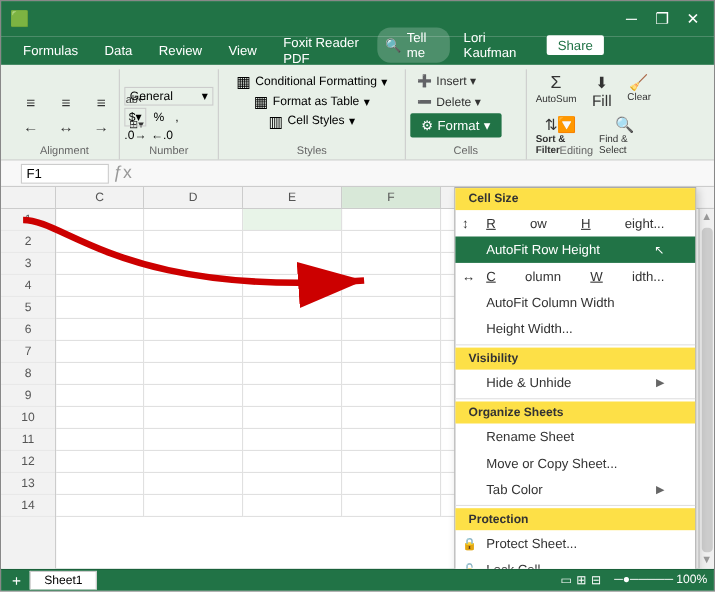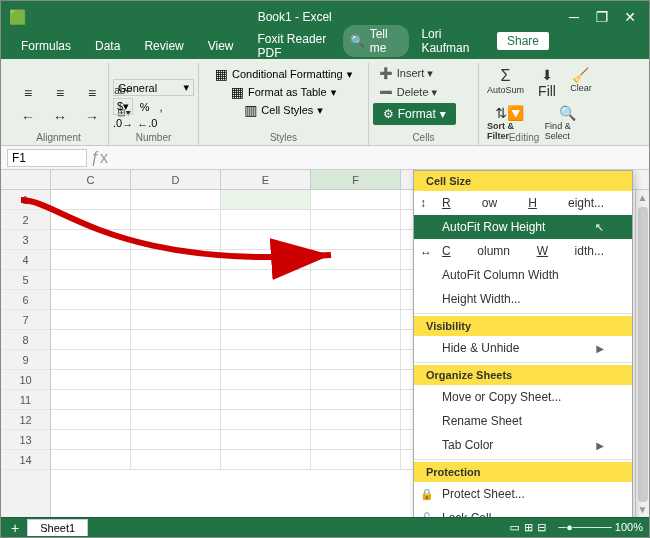--- a/index.html
+++ b/index.html
@@ -155,21 +155,21 @@
       gap: 4px;
     }
 
     
     .formula-bar {
       background: #f8f8f8;
       border-bottom: 1px solid #ccc;
       height: 24px;
       display: flex;
       align-items: center;
-      padding: 0 6px;
+      padding: 0 18px;
       gap: 4px;
       font-size: 12px;
     }
     .name-box {
       width: 80px;
       border: 1px solid #ccc;
       padding: 0 4px;
       font-size: 12px;
       height: 18px;
     }
@@ -335,21 +335,20 @@
   </style>
 </head>
 <body>
 
 <div class="window">
 
   <div class="title-bar">
     <div class="title-bar-left">
       <span style="font-size:14px;">🟩</span>
     </div>
-    <div class="title-bar-center">Book1 - Excel</div>
     <div class="title-bar-right">
       <div class="title-btn">─</div>
       <div class="title-btn">❐</div>
       <div class="title-btn close">✕</div>
     </div>
   </div>
 
   <div class="ribbon-tabs" style="justify-content: space-between; padding-right: 100px;">
     <div style="display:flex;">
       <div class="ribbon-tab">Formulas</div>
@@ -690,25 +689,25 @@
 
       <div class="menu-item">
         Hide &amp; Unhide
         <span class="submenu-arrow">▶</span>
       </div>
 
       <div class="menu-separator"></div>
       <div class="menu-section-header">Organize Sheets</div>
 
       <div class="menu-item">
+        Rename Sheet
+      </div>
+
+      <div class="menu-item">
         Move or Copy Sheet...
-      </div>
-
-      <div class="menu-item">
-        Rename Sheet
       </div>
 
       <div class="menu-item">
         Tab Color
         <span class="submenu-arrow">▶</span>
       </div>
 
       <div class="menu-separator"></div>
       <div class="menu-section-header">Protection</div>
 

